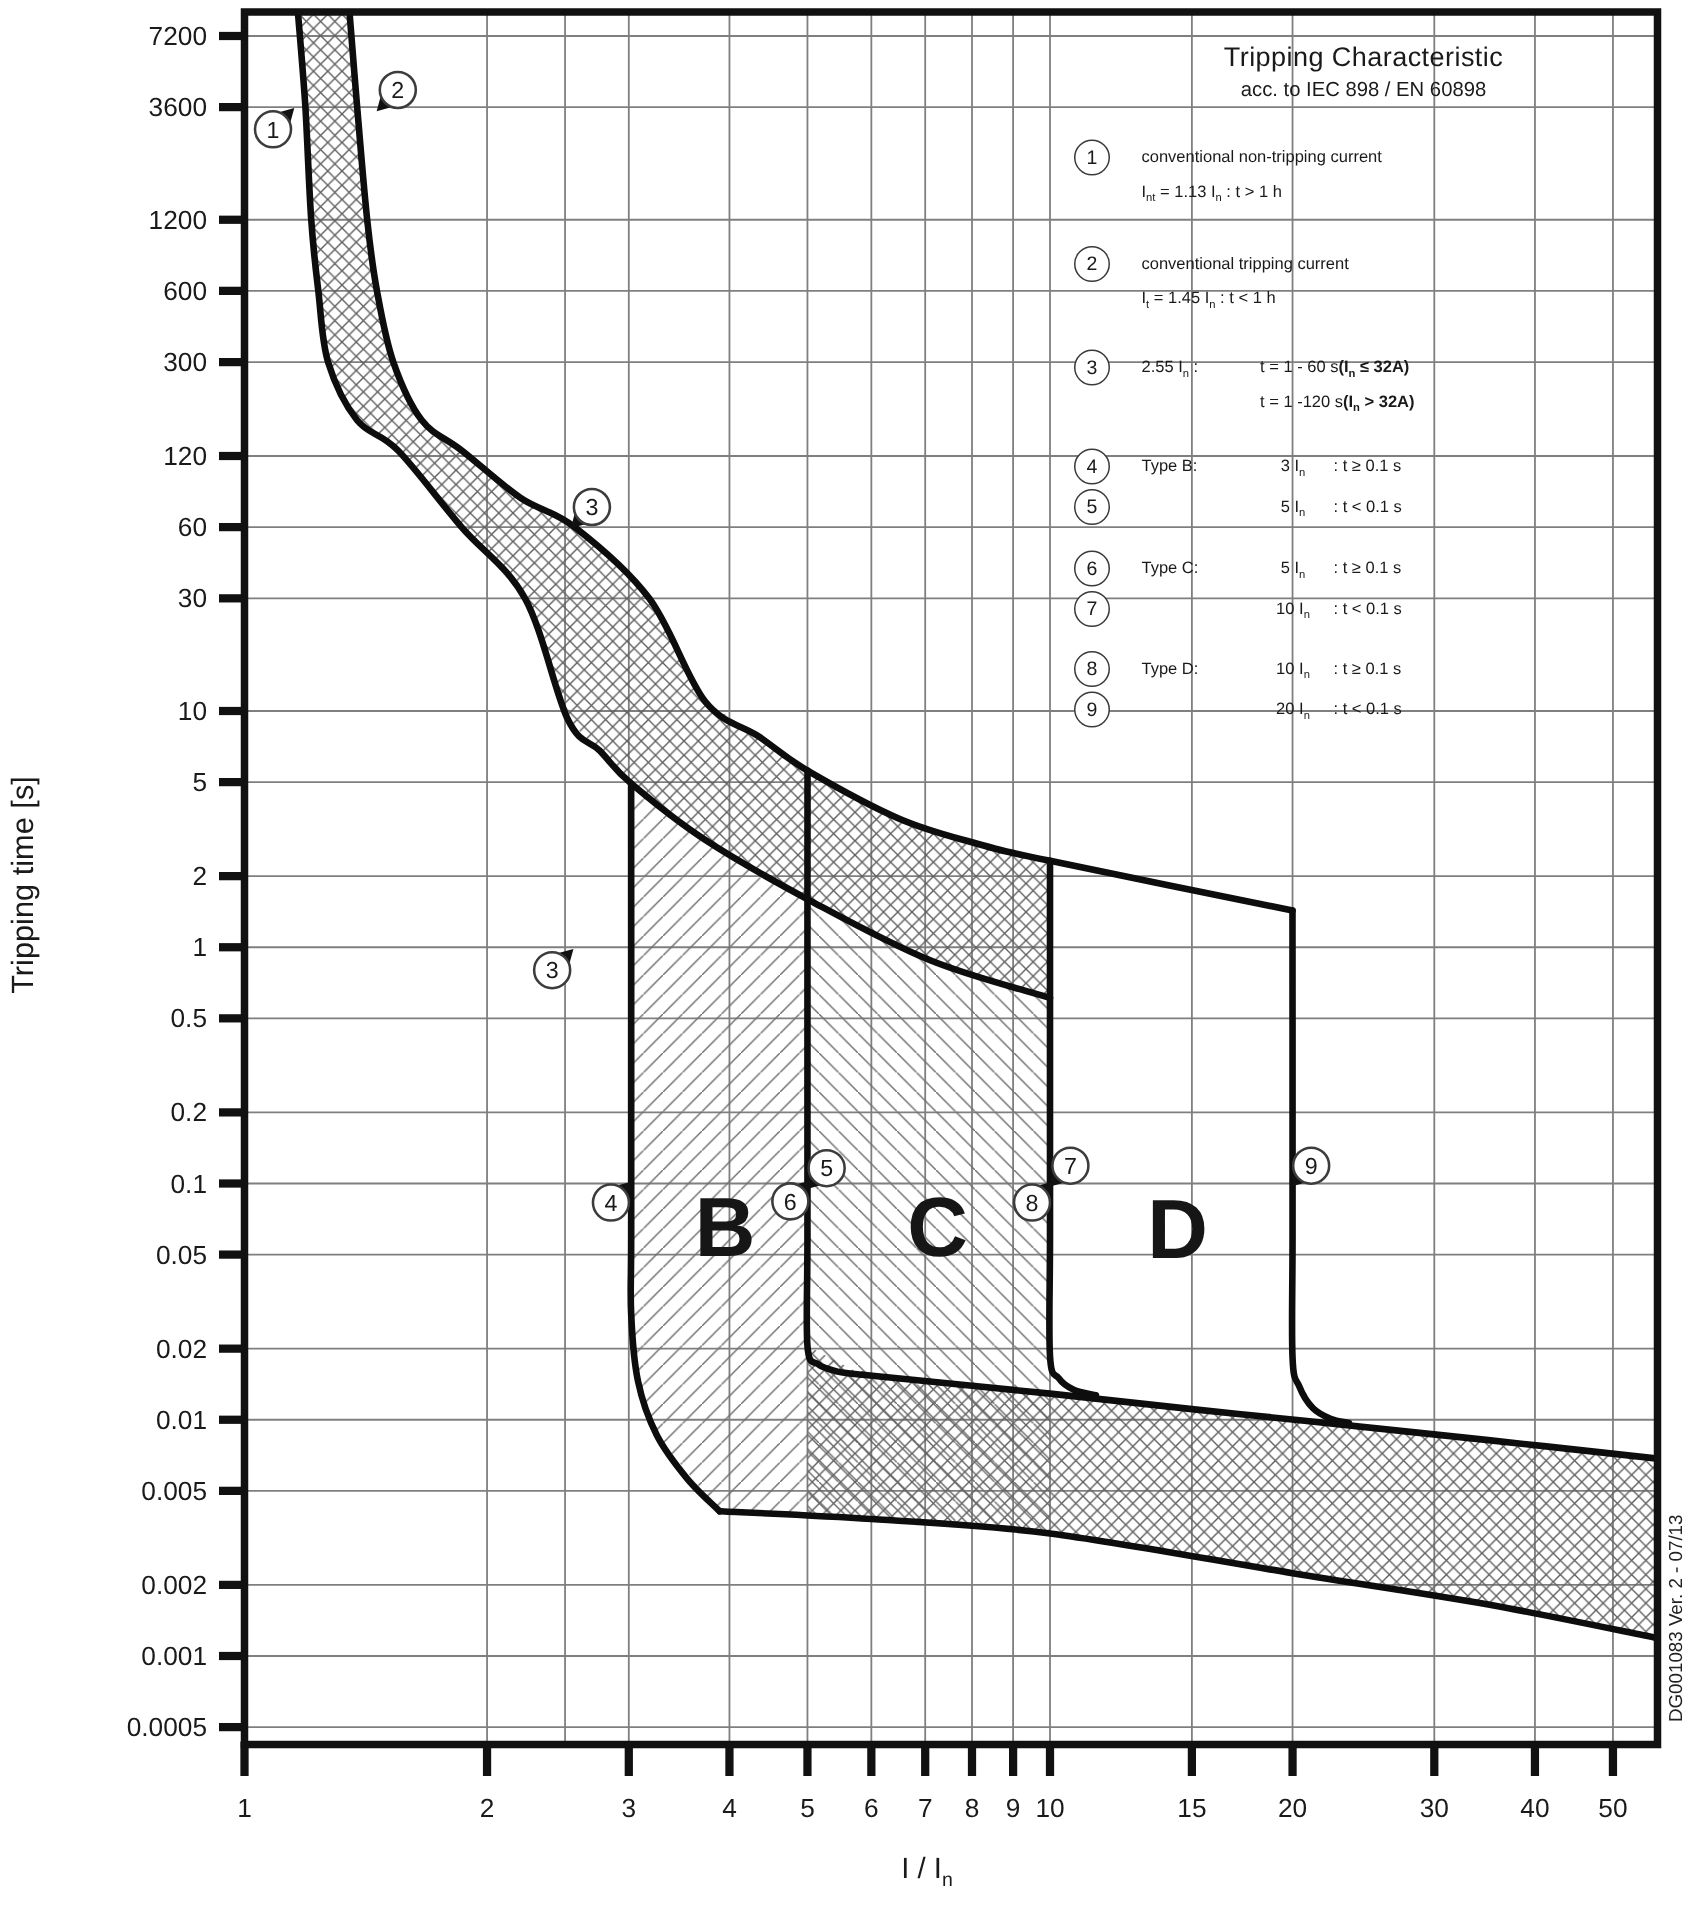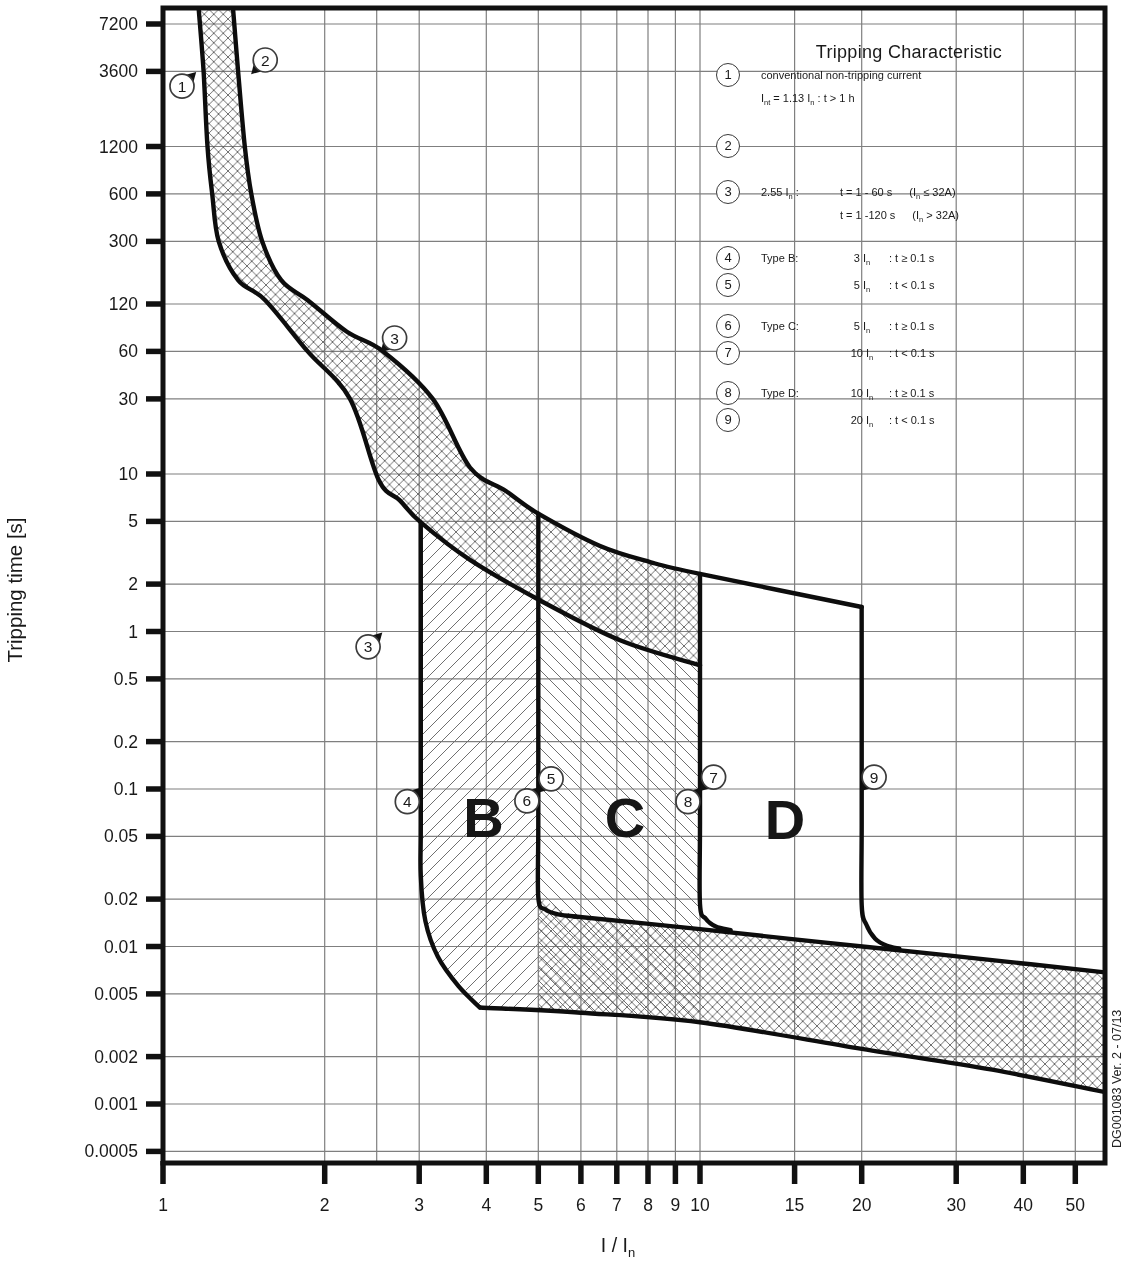--- a/index.html
+++ b/index.html
@@ -1,28 +1,28 @@
 <!DOCTYPE html>
 <html><head>
 <meta charset="utf-8">
 <style>
   html,body{margin:0;padding:0;background:#ffffff;width:1130px;height:1280px;overflow:hidden;}
   body{font-family:"Liberation Sans","DejaVu Sans",sans-serif;color:#1a1a1a;}
   .stage{position:relative;width:1130px;height:1280px;background:#fff;}
   #chart{position:absolute;left:0;top:0;}
-  #legend{position:absolute;left:716px;top:42px;width:386px;}
+  #legend{position:absolute;left:716px;top:28px;width:386px;}
   .lg-title{font-size:18px;text-align:center;letter-spacing:.3px;color:#1a1a1a;}
   .lg-sub{font-size:13.5px;text-align:center;margin-top:3px;margin-bottom:26px;color:#1a1a1a;}
   .lg-row{display:flex;align-items:flex-start;}
   .lg-circ{width:22px;height:22px;border:1.5px solid #3a3a3a;border-radius:50%;text-align:center;
            line-height:22px;font-size:13px;flex:0 0 22px;margin-right:21px;background:#fff;}
   .lg-body{font-size:11px;line-height:23px;padding-top:1px;}
   .lg-label{display:inline-block;min-width:79px;}
   .lg-mult{display:inline-block;min-width:44px;text-align:center;margin-right:5px;white-space:pre;}
-  .lg-note{margin-left:17px;}
+  .lg-note{font-weight:bold;}
   sub{font-size:68%;line-height:0;}
 </style>
 </head>
 <body>
 
 <div class="stage">
   <svg id="chart" width="1130" height="1280" viewBox="0 0 1130 1280" xmlns="http://www.w3.org/2000/svg">
       <defs>
         <clipPath id="pc">
           <rect x="163" y="8" width="942" height="1155"></rect>
@@ -205,30 +205,35 @@
         <text x="1023.3" y="1211" text-anchor="middle">40</text>
         <line x1="1075.3" y1="1161" x2="1075.3" y2="1184" stroke="#111" stroke-width="5.5"></line>
         <text x="1075.3" y="1211" text-anchor="middle">50</text>
       </g>
       <text x="22" y="590" transform="rotate(-90 22 590)" text-anchor="middle" font-size="20.5" fill="#1a1a1a" font-family="Liberation Sans, DejaVu Sans, sans-serif">Tripping time [s]</text>
       <text x="618" y="1252" text-anchor="middle" font-size="19.5" fill="#1a1a1a" font-family="Liberation Sans, DejaVu Sans, sans-serif">I / I<tspan dy="5" font-size="13">n</tspan></text>
       <text x="1121" y="1148" transform="rotate(-90 1121 1148)" font-size="12.5" fill="#222" font-family="Liberation Sans, DejaVu Sans, sans-serif">DG001083 Ver. 2 - 07/13</text>
     </svg>
   <div id="legend">
     <div class="lg-title">Tripping Characteristic</div>
+    <div class="lg-sub">acc. to IEC 898 / EN 60898</div>
     <div id="legend-items">
         <div class="lg-row" style="margin-top: 0px;">
           <span class="lg-circ">1</span>
           <div class="lg-body">
             <div>conventional non-tripping current</div>
             <div>I<sub>nt</sub>  = 1.13 I<sub>n</sub> :  t &gt; 1 h</div>
           </div>
         </div>
         <div class="lg-row" style="margin-top: 24px;">
           <span class="lg-circ">2</span>
+          <div class="lg-body">
+            <div>conventional tripping current</div>
+            <div>I<sub>t</sub>  = 1.45 I<sub>n</sub> :  t &lt; 1 h</div>
+          </div>
         </div>
         <div class="lg-row" style="margin-top: 22px;">
           <span class="lg-circ">3</span>
           <div class="lg-body">
             <div><span class="lg-label">2.55 I<sub>n</sub> :</span>t = 1 - 60 s<span class="lg-note">(I<sub>n</sub> ≤ 32A)</span></div>
             <div><span class="lg-label"></span>t = 1 -120 s<span class="lg-note">(I<sub>n</sub> &gt; 32A)</span></div>
           </div>
         </div>
         <div class="lg-row" style="margin-top: 19px;">
           <span class="lg-circ">4</span>

